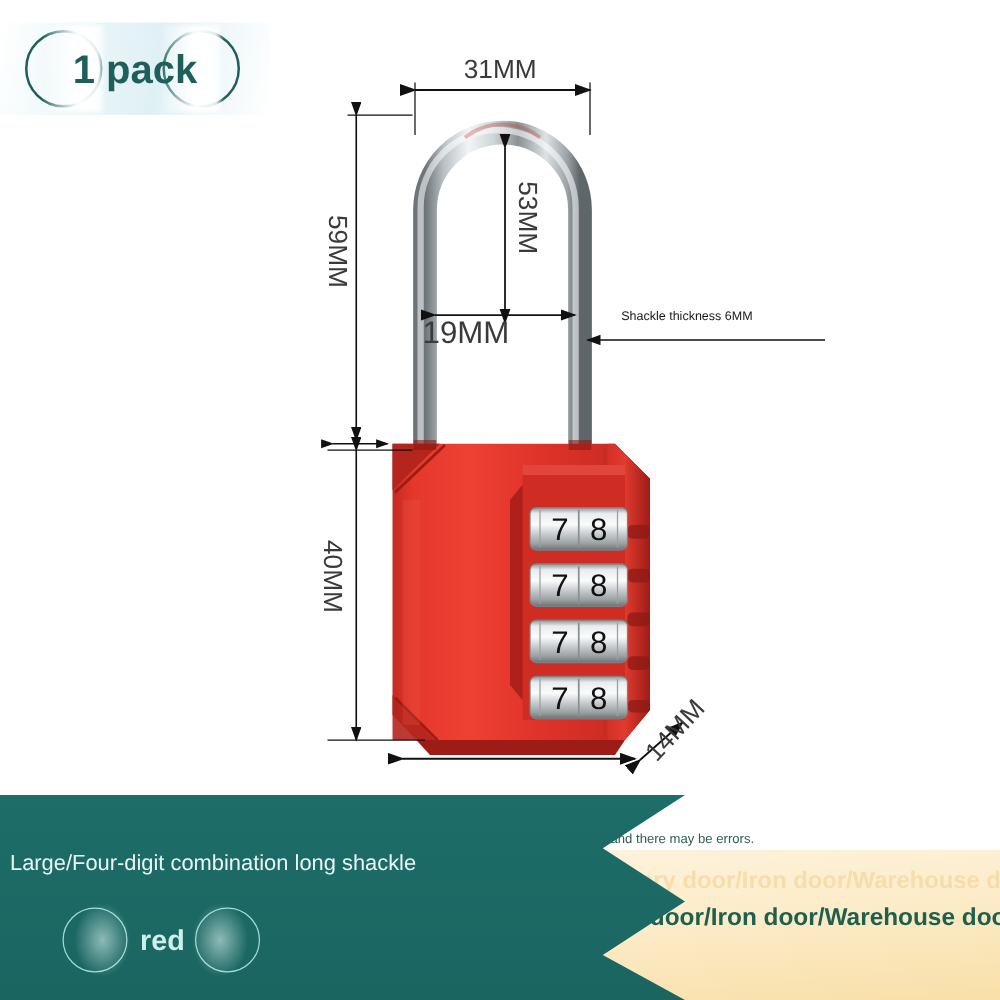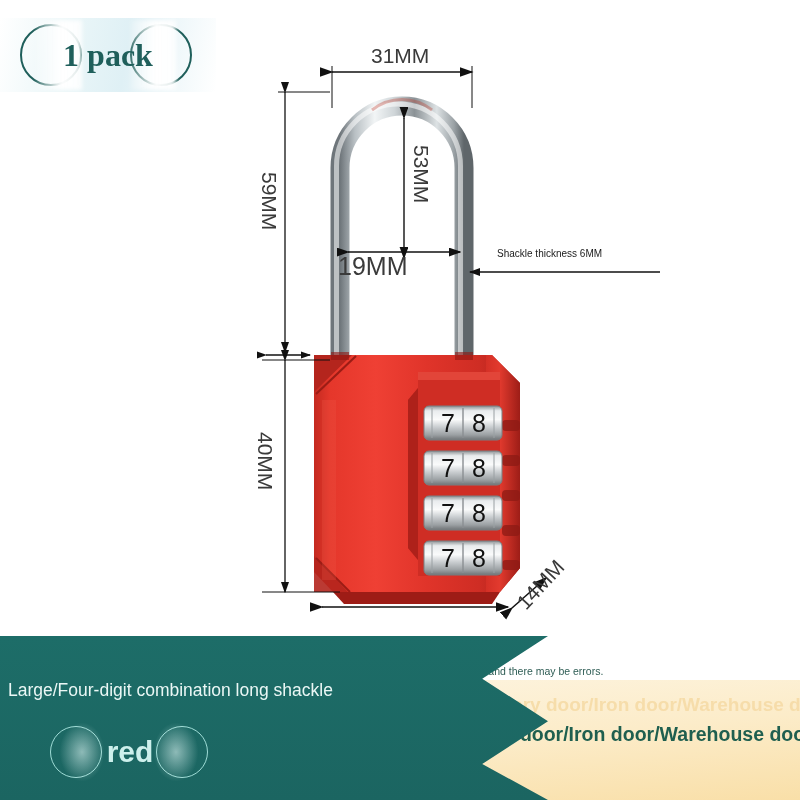--- a/index.html
+++ b/index.html
@@ -30,21 +30,21 @@
     position: absolute; top: 50%; transform: translateY(-50%);
     width: 46px; height: 70px;
     background: linear-gradient(90deg, rgba(255,255,255,0.15), #ffffff 55%, rgba(255,255,255,0.85));
     filter: blur(2px);
   }
   .pack-badge .mask.left { left: 36px; }
   .pack-badge .mask.right { right: 40px; }
   .pack-badge .txt {
     position: relative; z-index: 5;
     font-size: 32px; font-weight: bold; color: #1f5f5b;
-    letter-spacing: 0px; white-space: nowrap; font-family: Liberation Serif, serif;
+    letter-spacing: 0px; white-space: nowrap;
   }
   .dim-text {
     position: absolute; color: #3a3a3a;
     font-family: "Liberation Sans", sans-serif;
     white-space: nowrap;
   }
   .vtext { writing-mode: vertical-rl; }
 
   svg.arrows { position: absolute; left: 0; top: 0; width: 800px; height: 800px;
                pointer-events: none; overflow: visible; }
@@ -77,21 +77,21 @@
   .red-pill .ring2.right { right: 16px; }
   .red-pill .glow {
     position: absolute; top: 50%; transform: translateY(-50%);
     width: 44px; height: 58px;
     background: radial-gradient(ellipse at center, rgba(235,255,253,0.55), rgba(29,109,104,0) 72%);
   }
   .red-pill .glow.left { left: 24px; }
   .red-pill .glow.right { right: 26px; }
   .red-pill .txt2 {
     position: relative; z-index: 4;
-    font-size: 30px; font-weight: bold; color: #cdf0ec; white-space: nowrap;
+    font-size: 23px; font-weight: bold; color: #cdf0ec; white-space: nowrap;
   }
 
   .banner-cream {
     position: absolute; right: 0; bottom: 0;
     width: 520px; height: 120px;
     background: linear-gradient(175deg, #fdf4e0 0%, #fcecc9 48%, #f9dfa8 100%);
     clip-path: polygon(6% 0, 100% 0, 100% 100%, 0 100%, 5% 62%);
   }
   .banner-cream .usage {
     position: absolute; left: 8px; top: 43px;

